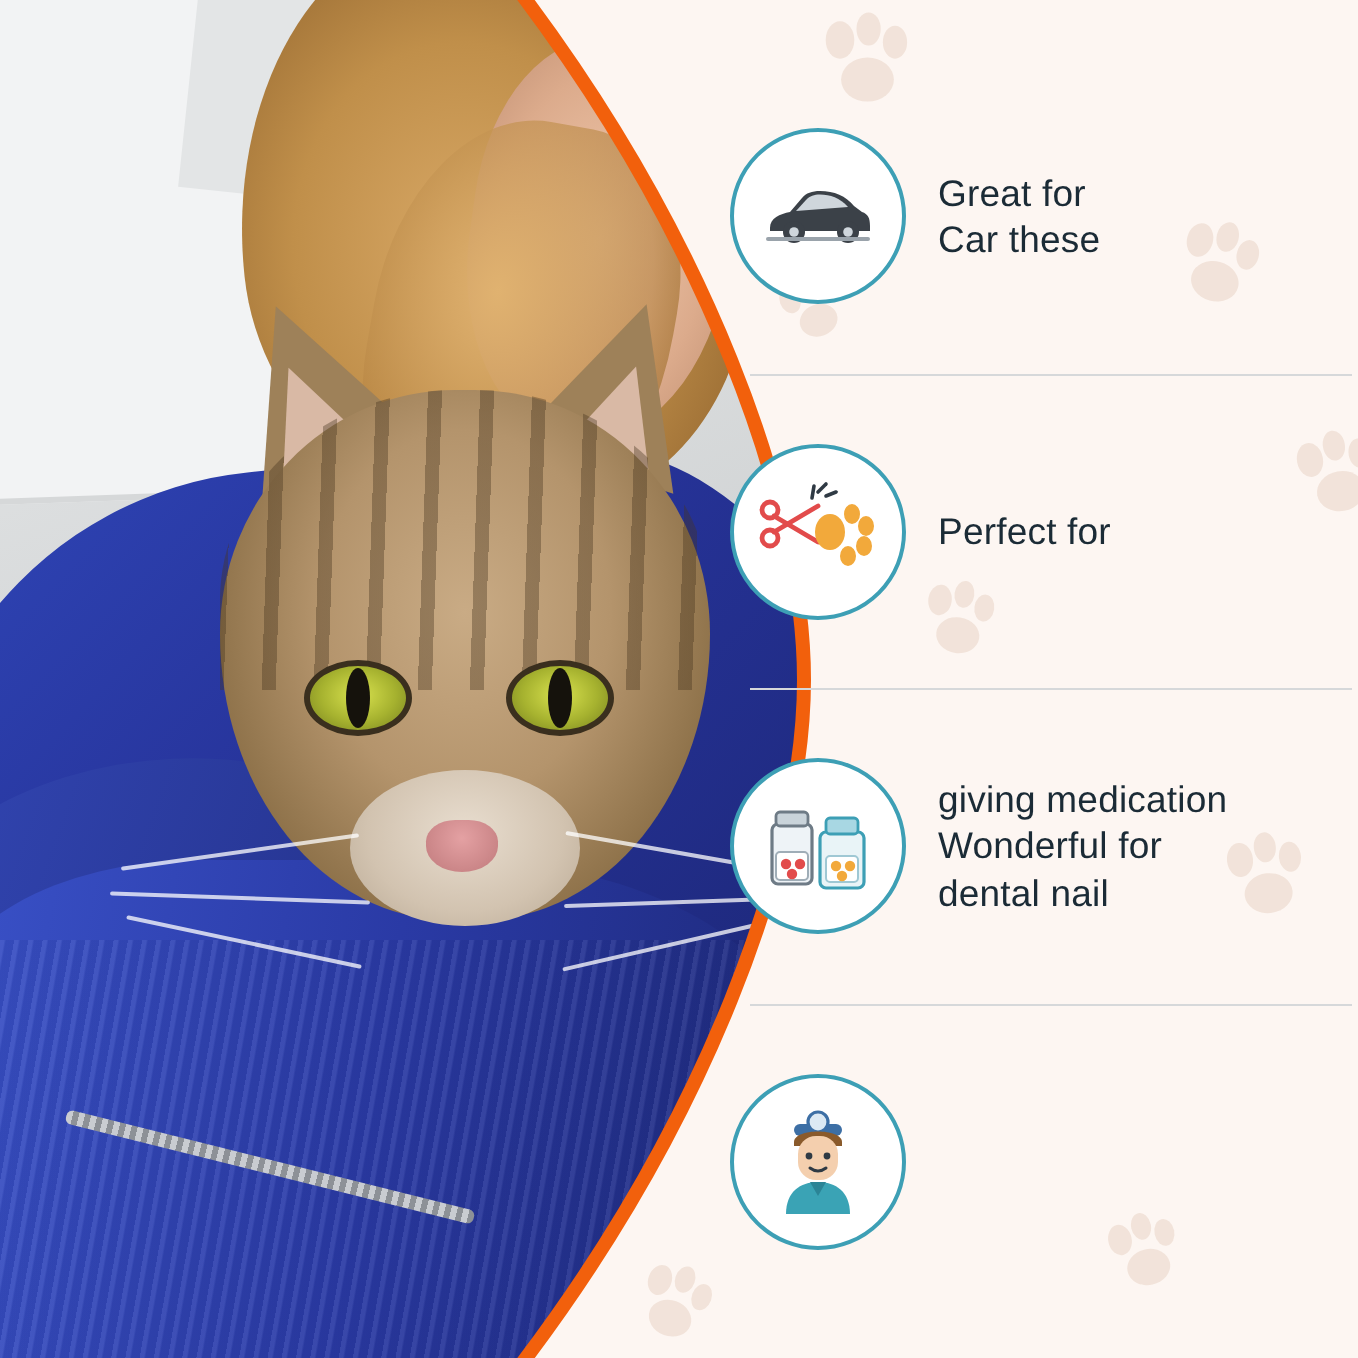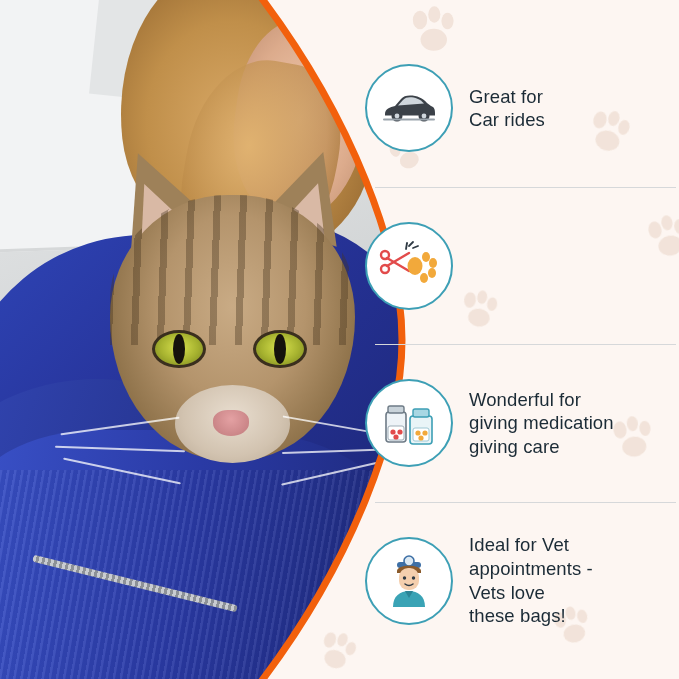--- a/index.html
+++ b/index.html
@@ -272,21 +272,21 @@
           <path d="M17,15.5 L22,10 C24,8 26,7.3 29,7.3 C34,7.3 39,9 43,13.5 Z" fill="#cfd6dc"></path>
           <circle cx="16" cy="26" r="5.5" fill="#3b4148"></circle>
             <circle cx="16" cy="26" r="2.4" fill="#cfd6dc"></circle>
           <circle cx="43" cy="26" r="5.5" fill="#3b4148"></circle>
             <circle cx="43" cy="26" r="2.4" fill="#cfd6dc"></circle>
           <rect x="2" y="28.5" width="52" height="2" rx="1" fill="#9aa3ab"></rect>
         </svg>
       </div>
       <div class="ftext">
         <div>Great for</div>
-        <div>Car rides</div>
+        <div>Car these</div>
       </div>
     </div>
 
     <div class="divider"></div>
 
     <div class="feature">
       <div class="badge">
         <svg width="60" height="52" viewBox="0 0 60 52">
           <g stroke="#e24b4b" stroke-width="2.4" fill="none" stroke-linecap="round">
             <line x1="8" y1="26" x2="30" y2="13"></line>
@@ -302,20 +302,21 @@
           <g fill="#f2a93b">
             <ellipse cx="36" cy="26" rx="7.5" ry="9"></ellipse>
             <ellipse cx="47" cy="17" rx="4" ry="5"></ellipse>
             <ellipse cx="54" cy="23" rx="4" ry="5"></ellipse>
             <ellipse cx="53" cy="33" rx="4" ry="5"></ellipse>
             <ellipse cx="45" cy="38" rx="4" ry="5"></ellipse>
           </g>
         </svg>
       </div>
       <div class="ftext">
+        <div>Perfect for</div>
       </div>
     </div>
 
     <div class="divider"></div>
 
     <div class="feature">
       <div class="badge">
         <svg width="58" height="54" viewBox="0 0 58 54">
 
           <rect x="6" y="16" width="20" height="30" rx="3" fill="#eef3f7" stroke="#6e7b86" stroke-width="1.6"></rect>
@@ -327,23 +328,23 @@
 
           <rect x="30" y="20" width="22" height="28" rx="3" fill="#e9f4f7" stroke="#3d9fb5" stroke-width="1.6"></rect>
           <rect x="33" y="13" width="16" height="8" rx="2" fill="#a8d7e3" stroke="#3d9fb5" stroke-width="1.4"></rect>
           <rect x="33" y="32" width="16" height="13" rx="2" fill="#ffffff" stroke="#9fc8d4" stroke-width="1"></rect>
           <circle cx="38" cy="37" r="2.6" fill="#f2a93b"></circle>
             <circle cx="45" cy="37" r="2.6" fill="#f2a93b"></circle>
           <circle cx="41" cy="42" r="2.6" fill="#f2a93b"></circle>
         </svg>
       </div>
       <div class="ftext">
+        <div>giving medication</div>
         <div>Wonderful for</div>
-        <div>giving medication</div>
-        <div>giving care</div>
+        <div>dental nail</div>
       </div>
     </div>
 
     <div class="divider"></div>
 
     <div class="feature">
       <div class="badge">
         <svg width="56" height="56" viewBox="0 0 56 56">
 
           <rect x="16" y="9" width="24" height="6" rx="3" fill="#3d6fa5"></rect>
@@ -353,22 +354,16 @@
 
           <rect x="18" y="15" width="20" height="22" rx="9" fill="#f4cfae"></rect>
           <circle cx="23.5" cy="25" r="1.7" fill="#2f3a44"></circle>
           <circle cx="32.5" cy="25" r="1.7" fill="#2f3a44"></circle>
           <path d="M24,31 Q28,34 32,31" stroke="#2f3a44" stroke-width="1.5" fill="none" stroke-linecap="round"></path>
 
           <path d="M12,54 C12,43 19,38 28,38 C37,38 44,43 44,54 Z" fill="#3aa3b5"></path>
           <path d="M24,38 L28,45 L32,38 Z" fill="#2b8496"></path>
         </svg>
       </div>
-      <div class="ftext">
-        <div>Ideal for Vet</div>
-        <div>appointments -</div>
-        <div>Vets love</div>
-        <div>these bags!</div>
-      </div>
     </div>
 
   </div>
 </div>
 
 </body></html>

